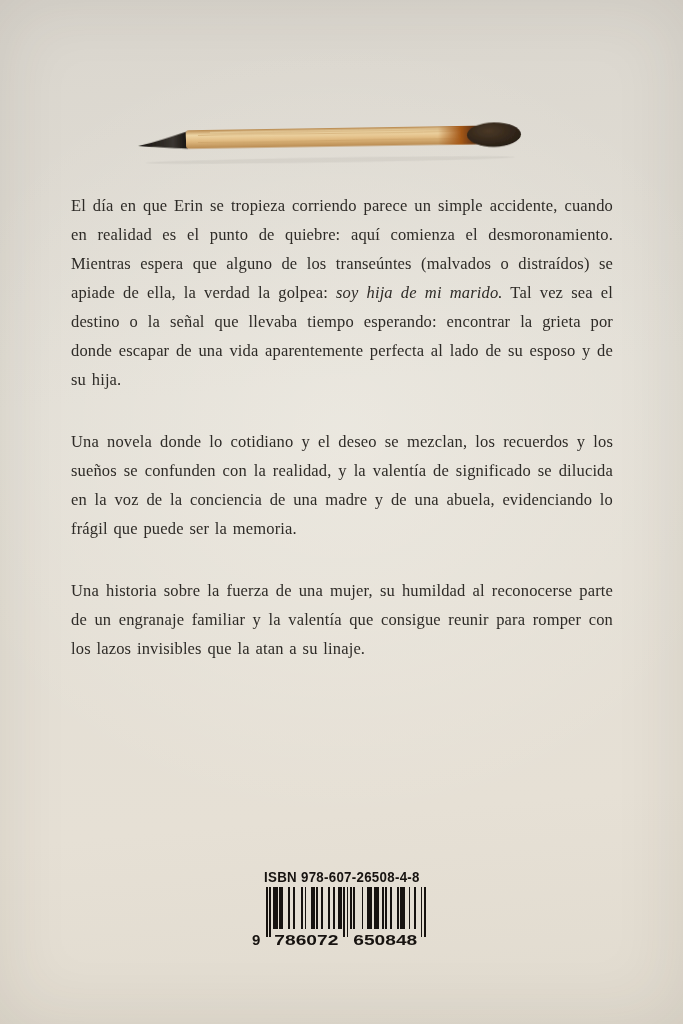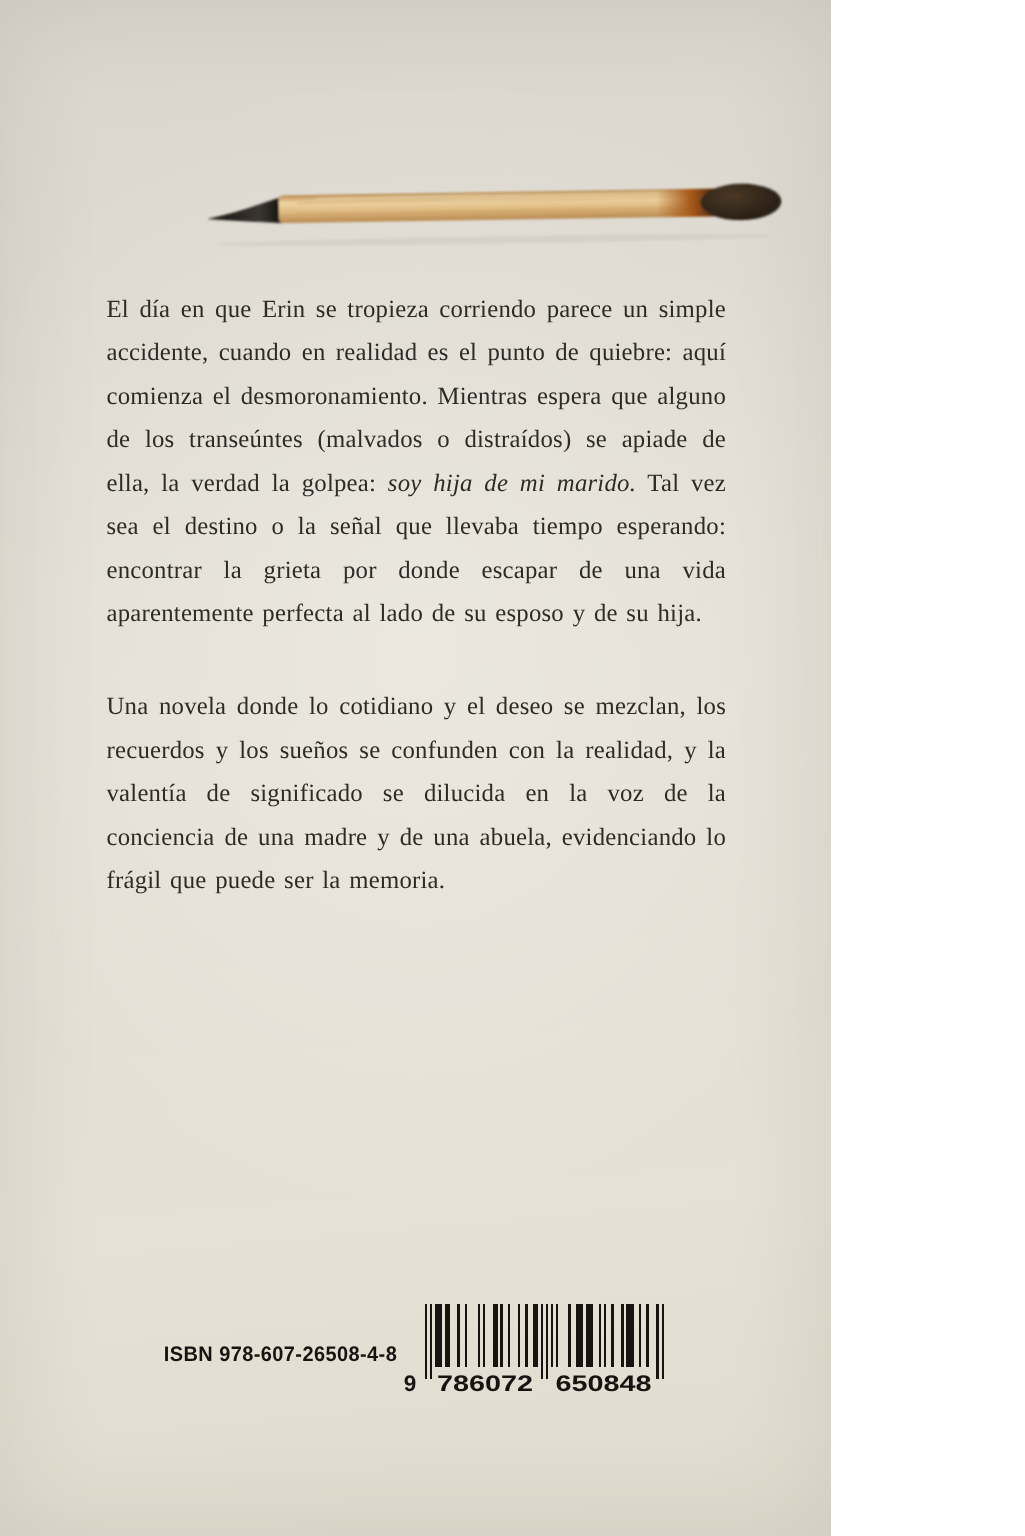--- a/index.html
+++ b/index.html
@@ -1,18 +1,18 @@
 <!DOCTYPE html>
 <html style="--bg_top: #dad6ce; --bg_mid: #e2ded5; --bg_bottom: #e6e0d5; --bg_edge: #e1dbcf; --ink: #2e2b27; --bar: #171310; --wood_light: #eed6a6; --wood_mid: #e0ba81; --wood_dark: #b88a50; --graphite: #3b3631; --graphite_dark: #14110d; --burn: #a45817; --burn_dark: #43200c; --head_light: #4a3826; --head: #201912;"><head>
 <meta charset="utf-8">
 <style>
   html,body { margin:0; padding:0; }
   .cover {
     position: relative;
-    width: 554px;
+    width: 683px;
     height: 1024px;
     overflow: hidden;
     background:
       radial-gradient(ellipse 90% 55% at 50% 42%, rgba(255,253,247,0.30), rgba(255,253,247,0) 70%),
       linear-gradient(175deg, var(--bg_top) 0%, var(--bg_mid) 38%, var(--bg_bottom) 78%, var(--bg_edge) 100%);
     font-family: "Liberation Serif", serif;
   }
   .cover::after {
     content:"";
     position:absolute; inset:0;
@@ -35,21 +35,21 @@
     letter-spacing: 0.15px;
     word-spacing: 1.5px;
   }
   .synopsis p { margin:0 0 33px 0; }
   .synopsis .it { font-style: italic; }
   .barcode-block {
     position:absolute;
     top:869px; left:50%;
     transform: translateX(-50%);
     display:flex;
-    flex-direction:row;
+    flex-direction:column;
     align-items:center;
   }
   .isbn-label {
     font-family:"Liberation Sans", sans-serif;
     font-weight:700;
     font-size:14px;
     letter-spacing:0.3px;
     color: var(--bar);
     transform: scaleX(0.95);
     white-space:nowrap;
@@ -97,20 +97,21 @@
         <path d="M72,16.8 C150,15.2 262,17.2 322,15.6" stroke="#efdcb0" stroke-width="0.9" fill="none" opacity="0.7"></path>
         <rect x="300" y="14" width="42" height="18.5" fill="url(#burnGrad)"></rect>
         <ellipse cx="356" cy="23.2" rx="27" ry="12.2" fill="url(#headGrad)"></ellipse>
       </g>
     </svg>
   </div>
 
   <div class="synopsis">
     <p><span>El día en que Erin se tropieza corriendo parece un simple accidente, cuando en realidad es el punto de quiebre: aquí comienza el desmoronamiento. Mientras espera que alguno de los transeúntes (malvados o distraídos) se apiade de ella, la verdad la golpea: </span><span class="it">soy hija de mi marido.</span><span> Tal vez sea el destino o la señal que llevaba tiempo esperando: encontrar la grieta por donde escapar de una vida aparentemente perfecta al lado de su esposo y de su hija.</span></p>
     <p>Una novela donde lo cotidiano y el deseo se mezclan, los recuerdos y los sueños se confunden con la realidad, y la valentía de significado se dilucida en la voz de la conciencia de una madre y de una abuela, evidenciando lo frágil que puede ser la memoria.</p>
+    <p>Una historia sobre la fuerza de una mujer, su humildad al reconocerse parte de un engranaje familiar y la valentía que consigue reunir para romper con los lazos invisibles que la atan a su linaje.</p>
   </div>
 
   <div class="barcode-block">
     <div class="isbn-label">ISBN 978-607-26508-4-8</div>
     <div id="ean-mount"><svg width="180" height="62" shape-rendering="crispEdges">
           <rect x="14.00" y="0" width="1.68" height="50" fill="#171310"></rect>
           <rect x="17.36" y="0" width="1.68" height="50" fill="#171310"></rect>
           <rect x="20.72" y="0" width="1.68" height="42" fill="#171310"></rect>
           <rect x="22.40" y="0" width="1.68" height="42" fill="#171310"></rect>
           <rect x="24.08" y="0" width="1.68" height="42" fill="#171310"></rect>

